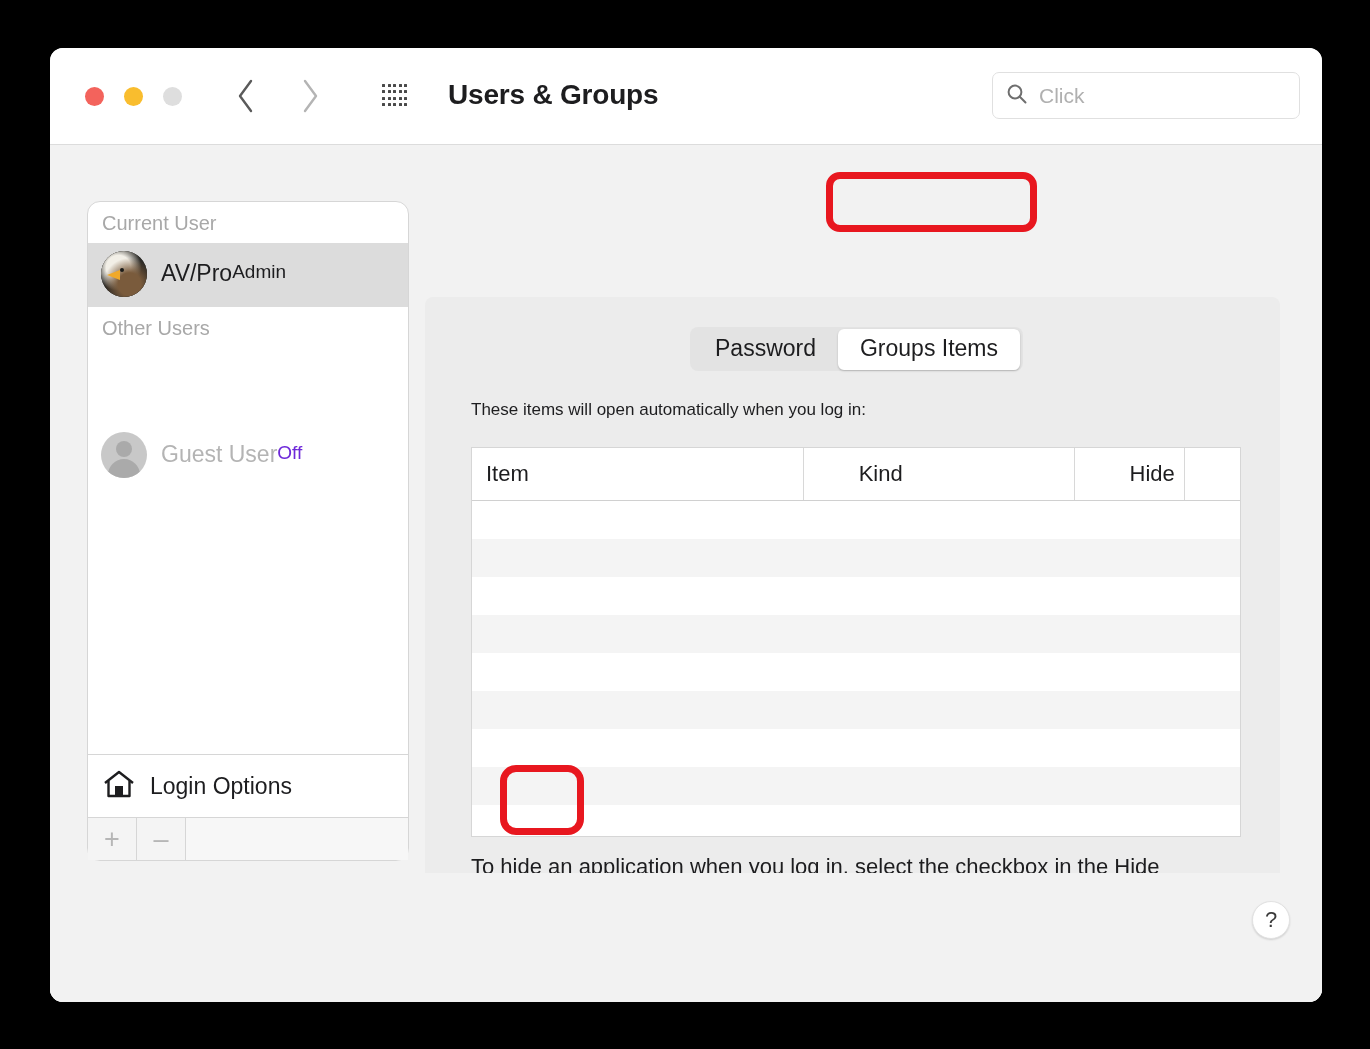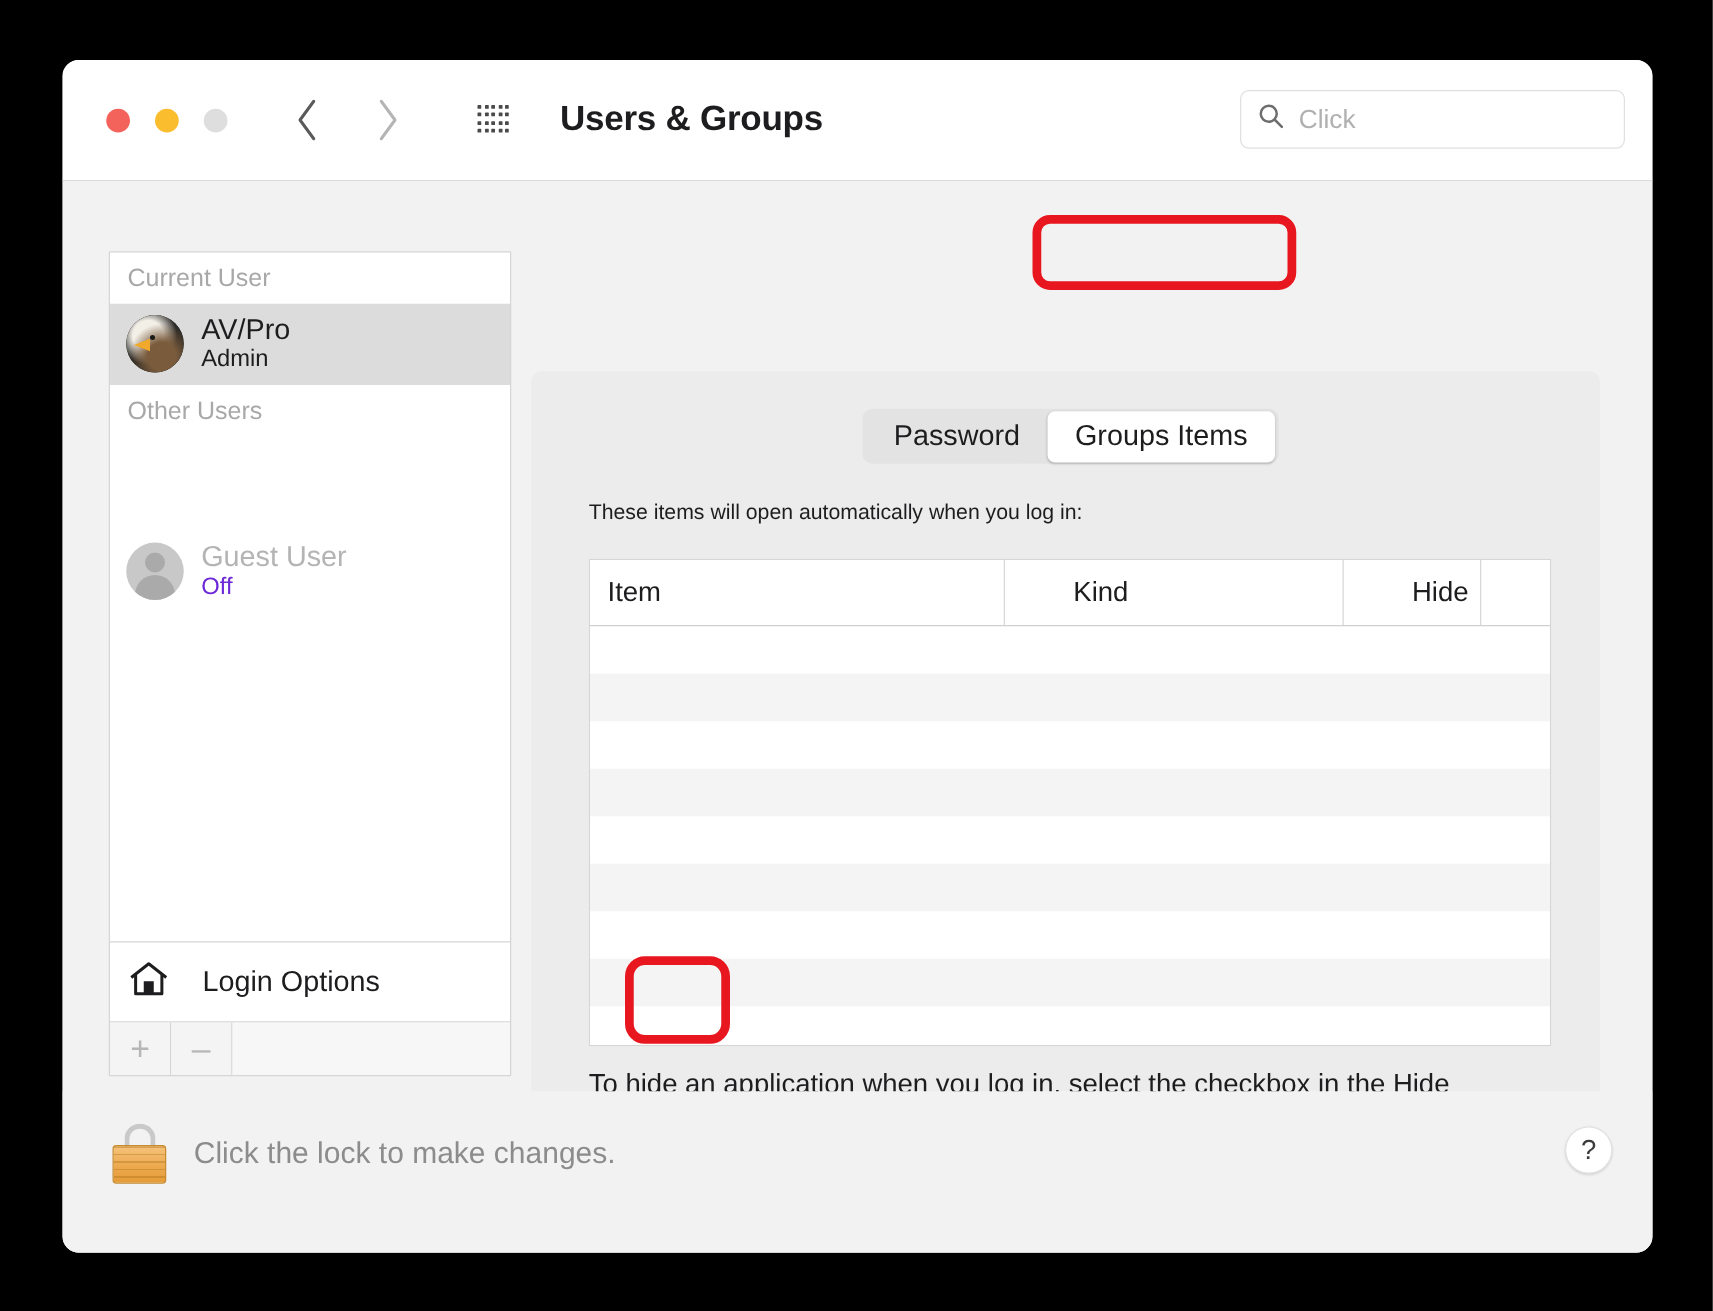--- a/index.html
+++ b/index.html
@@ -131,21 +131,21 @@
     position: absolute;
     left: 37px;
     top: 56px;
     width: 322px;
     height: 660px;
     background: #ffffff;
     border: 1px solid #d6d6d6;
     box-sizing: border-box;
     display: flex;
     flex-direction: column;
-    border-radius: 1px;
+    border-radius: 13px;
   }
   .side-scroll { flex: 1 1 auto; overflow: hidden; }
   .group-header {
     font-size: 20px;
     color: #a8a8a8;
     padding: 10px 0 8px 14px;
   }
   .user-row {
     display: flex;
     align-items: center;
@@ -202,33 +202,33 @@
   }
   .guest-av::after {
     content: "";
     position: absolute;
     left: 50%; top: 58%;
     transform: translateX(-50%);
     width: 32px; height: 26px;
     border-radius: 16px 16px 0 0;
     background: #aaaaaa;
   }
-  .user-texts { display: flex; flex-direction: column; line-height: 1.12; }
+  .user-texts { display: flex; flex-direction: row; line-height: 1.12; }
   .user-name { font-size: 23px; color: #1d1d1f; }
   .user-role { font-size: 19px; color: #1d1d1f; }
   .guest .user-name { color: #b4b4b4; }
   .guest .user-role { color: #6d28d9; }
 
   .spacer-guest { height: 76px; }
 
   .login-options {
     border-top: 1px solid #d6d6d6;
     display: flex;
     align-items: center;
-    gap: 26px;
+    gap: 14px;
     padding: 14px 0 14px 14px;
     background: #ffffff;
   }
   .login-options .label { font-size: 23px; color: #1d1d1f; }
 
   .side-footer {
     display: flex;
     height: 42px;
     border-top: 1px solid #d6d6d6;
     background: #f7f7f7;
@@ -575,27 +575,20 @@
 
       <div class="table-note">To hide an application when you log in, select the checkbox in the Hide column next to the application.</div>
 
       <div class="addremove">
         <div class="ar-btn plus">+</div>
         <div class="ar-btn minus">–</div>
       </div>
     </div>
 
     <div class="bottombar">
-      <div class="lock-area">
-        <span class="lock">
-          <span class="shackle"></span>
-          <span class="bodyrect"></span>
-        </span>
-        <span class="lock-text">Click the lock to make changes.</span>
-      </div>
       <div class="help-btn">?</div>
     </div>
 
   </div>
 </div>
 
 <div class="annot" id="annot-tab"></div>
 <div class="annot" id="annot-minus"></div>
 
 </body></html>

